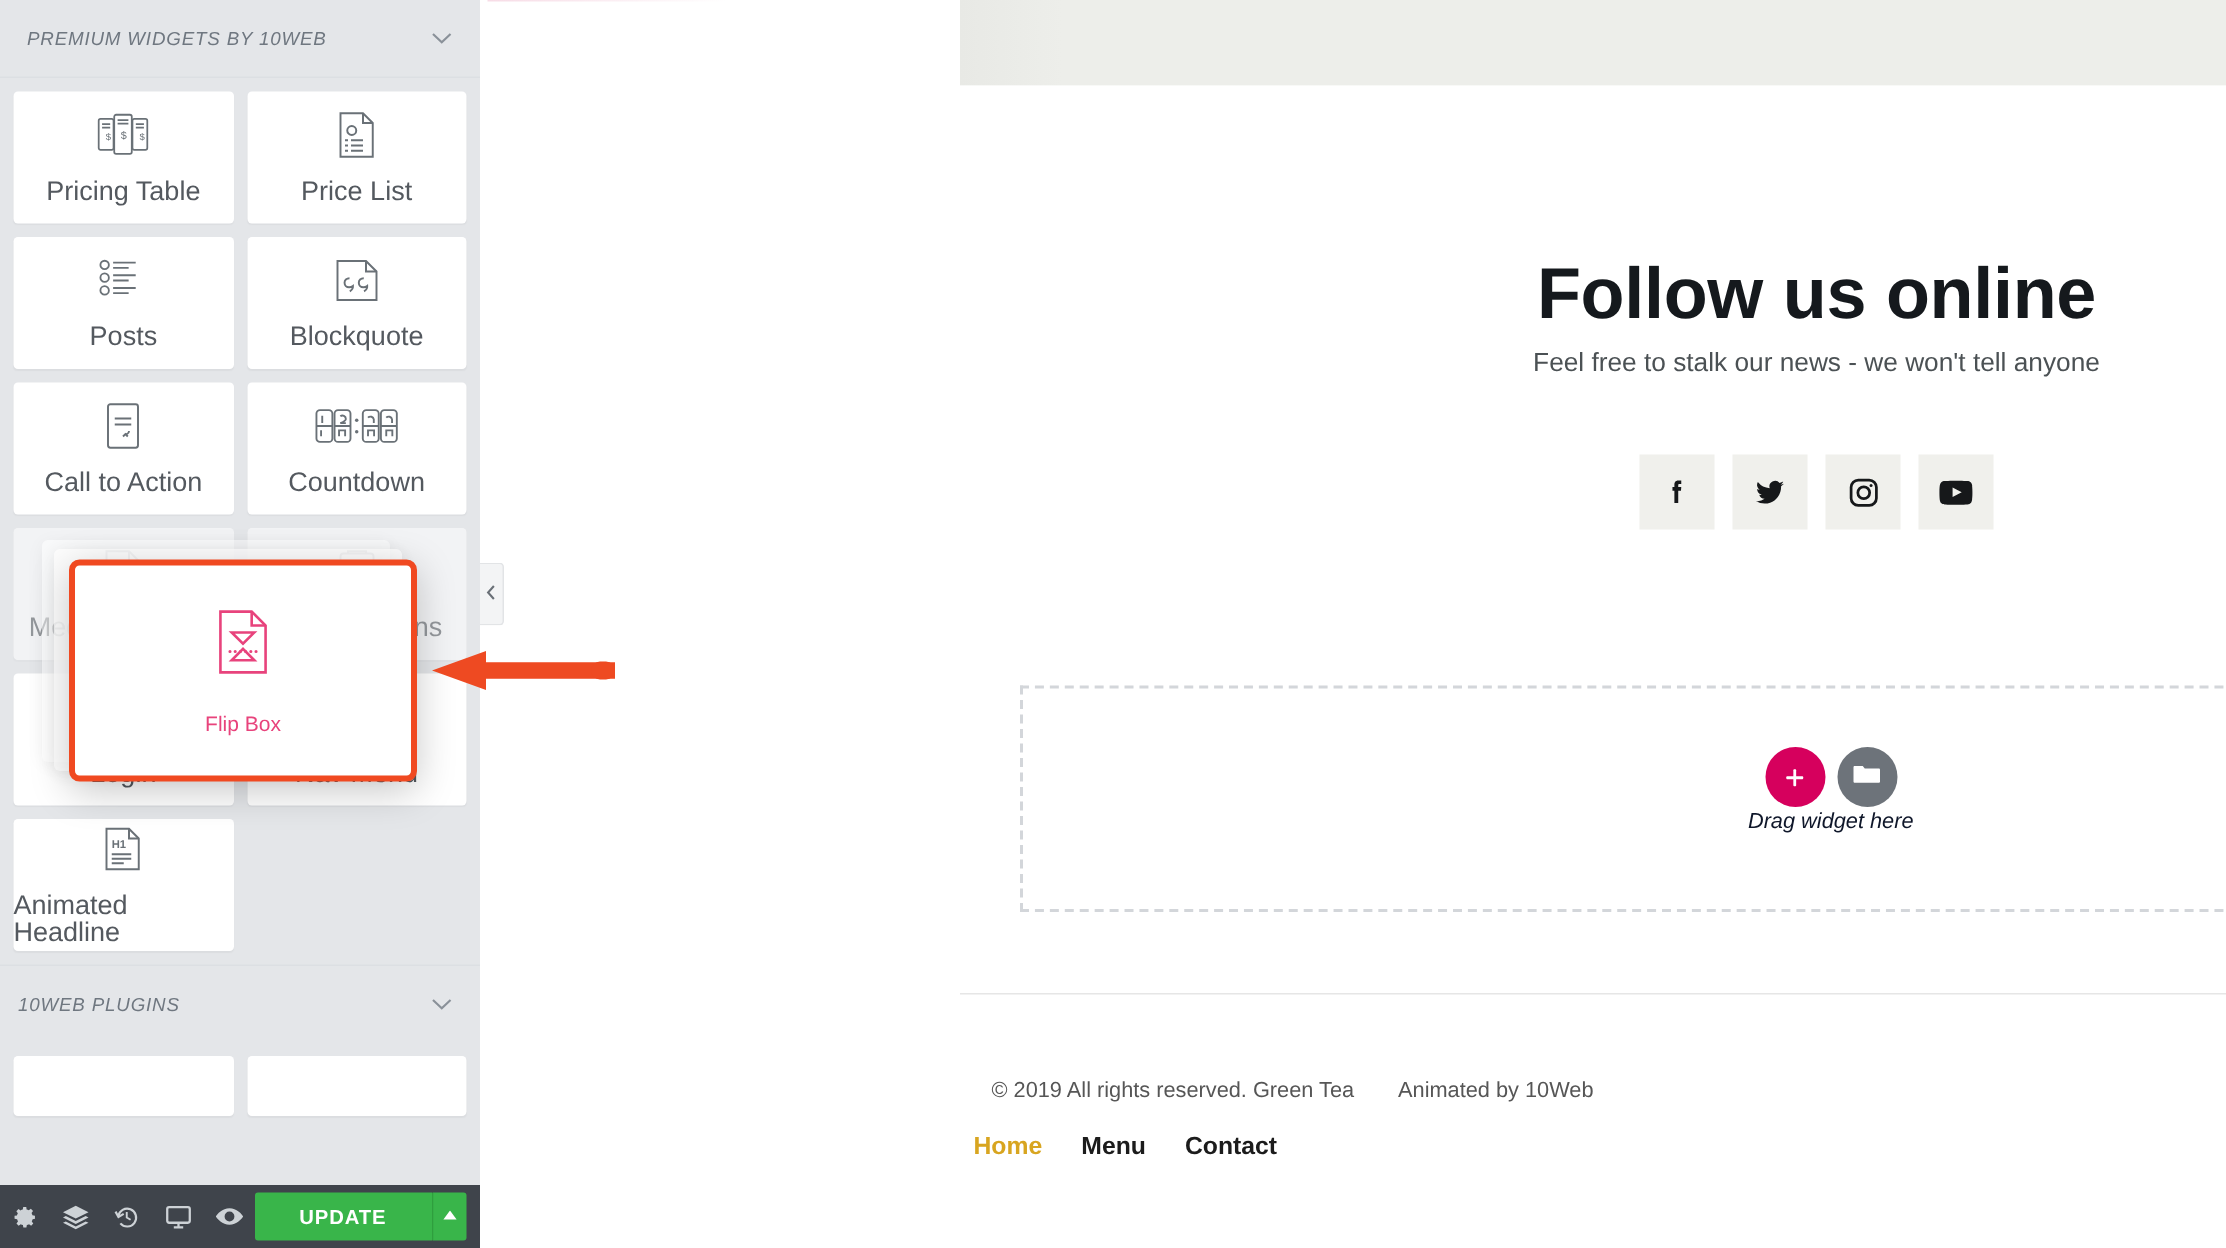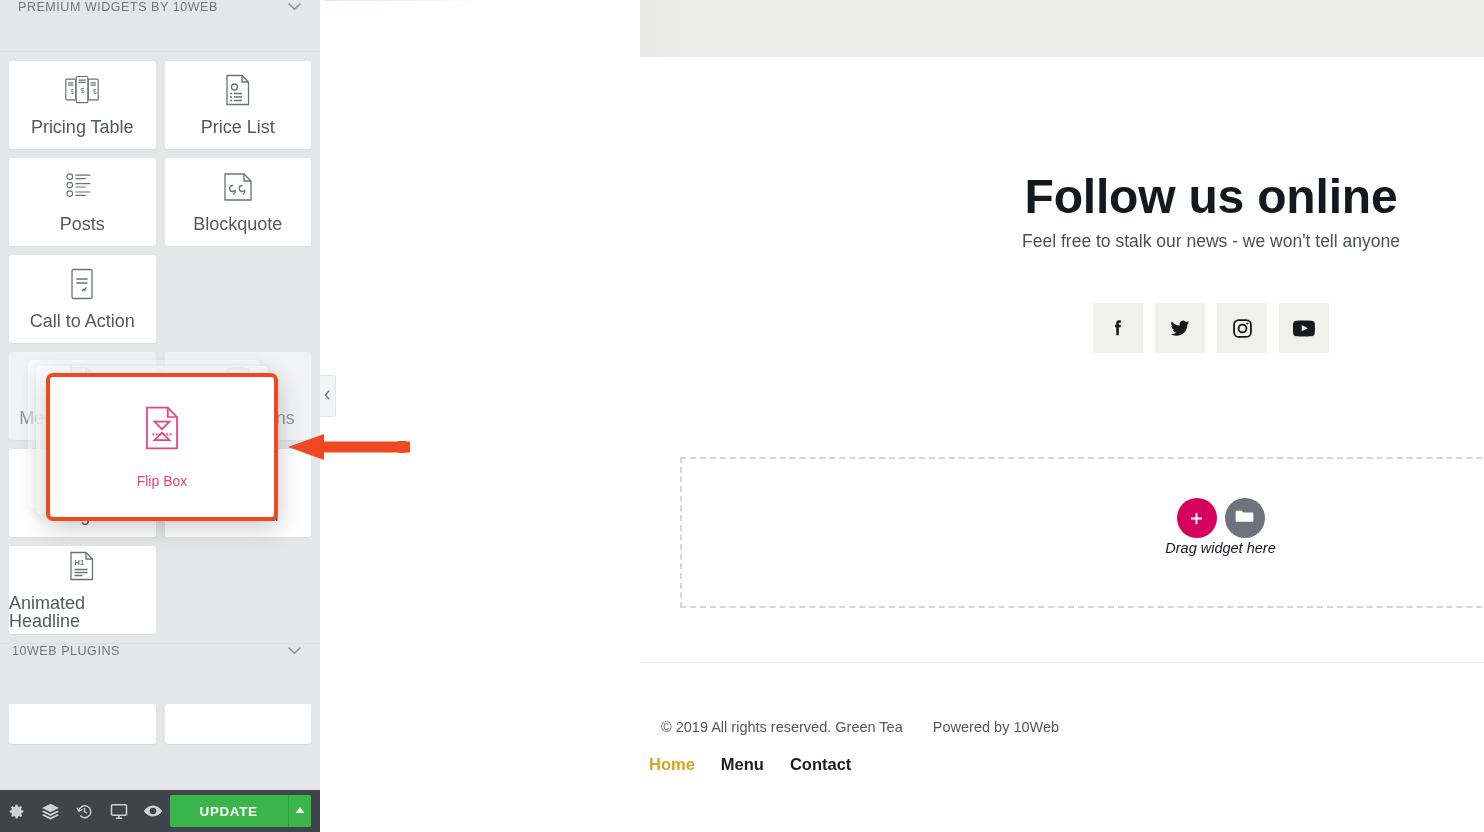--- a/index.html
+++ b/index.html
@@ -96,24 +96,25 @@
   }
   .footer-nav a.active { color: #d8a520; }
 
   
   #sidebar {
     position: absolute; left: 0; top: 0; width: 320px; height: 832px;
     background: #e4e6e9; overflow: hidden; z-index: 20;
   }
   .panel-header {
     height: 52px; padding: 0 18px;
-    display: flex; justify-content: space-between;
+    display: flex; align-items: center; justify-content: space-between;
     background: #e4e6e9; color: #6f7780;
     font-size: 12.5px; letter-spacing: 0.55px; font-weight: 400;
     border-bottom: 1px solid #dcdfe3;
+    font-style: italic;
   }
   .panel-header.bottom { border-top: 1px solid #dcdfe3; border-bottom: none; }
   .chev { color: #8a9199; }
 
   .widget-grid {
     display: grid; grid-template-columns: repeat(2, 1fr);
     gap: 9px; padding: 9px 9px 0 9px;
   }
   .widget-card {
     background: #ffffff; border-radius: 3px; height: 88px;
@@ -255,21 +256,21 @@
         </div>
         <div class="dz-label">Drag widget here</div>
       </div>
     </div>
 
     <div class="footer-sep"></div>
 
     <div class="footer-copy">
       <span>© 2019 All rights reserved. Green Tea</span>
       <span class="gap"></span>
-      <span>Powered by 10Web</span>
+      <span>Animated by 10Web</span>
     </div>
 
     <div class="footer-nav">
       <a class="active" href="#">Home</a>
       <a href="#">Menu</a>
       <a href="#">Contact</a>
     </div>
   </div>
 
   <div class="top-tooltip"></div>
@@ -345,20 +346,37 @@
           <svg width="24" height="32" viewBox="0 0 24 32" fill="none" stroke="#6a7177" stroke-width="1.3">
             <rect x="2" y="1.5" width="20" height="29" rx="1.6"></rect>
             <path d="M6.5 11h11M6.5 15h11"></path>
             <path d="M13.5 21.5c0 0 2.5 0 2.5-2.2"></path>
             <path d="M12 23l1.6-1.6 1.6 1.6"></path>
           </svg>
         </span>
         <span class="w-label">Call to Action</span>
       </div>
 
+      <div class="widget-card">
+        <span class="w-icon">
+          <svg width="56" height="26" viewBox="0 0 58 26" fill="none" stroke="#6a7177" stroke-width="1.3">
+            <rect x="1" y="2" width="11" height="22" rx="2.4"></rect>
+            <rect x="13.5" y="2" width="11" height="22" rx="2.4"></rect>
+            <rect x="33" y="2" width="11" height="22" rx="2.4"></rect>
+            <rect x="45.5" y="2" width="11" height="22" rx="2.4"></rect>
+            <path d="M1 13h11M13.5 13h11M33 13h11M45.5 13h11"></path>
+            <circle cx="28.8" cy="9" r="1.2" fill="#6a7177" stroke="none"></circle>
+            <circle cx="28.8" cy="17" r="1.2" fill="#6a7177" stroke="none"></circle>
+            <path d="M5 6v5M17.5 6.3a2.3 2.3 0 0 1 3.8 1.8c0 1.4-3.8 2.9-3.8 2.9h3.8"></path>
+            <path d="M36.6 7.3a2.3 2.3 0 0 1 4 1.2v2.5M49.2 7.3a2.3 2.3 0 0 1 4 1.2v2.5"></path>
+            <path d="M4.2 20v-4M16.6 20v-4h4.2v4M36.6 20v-4h4.2v4M49.2 20v-4h4.2v4"></path>
+          </svg>
+        </span>
+        <span class="w-label">Countdown</span>
+      </div>
     </div>
 
     <div class="widget-grid row-obscured">
       <div class="widget-card">
         <span class="w-icon">
           <svg width="26" height="30" viewBox="0 0 26 30" fill="none" stroke="#6a7177" stroke-width="1.3">
             <path d="M2 1.5h15l6.5 6.5v20.5H2z"></path>
               <path d="M17 1.5V8h6.5"></path>
           </svg>
         </span>

